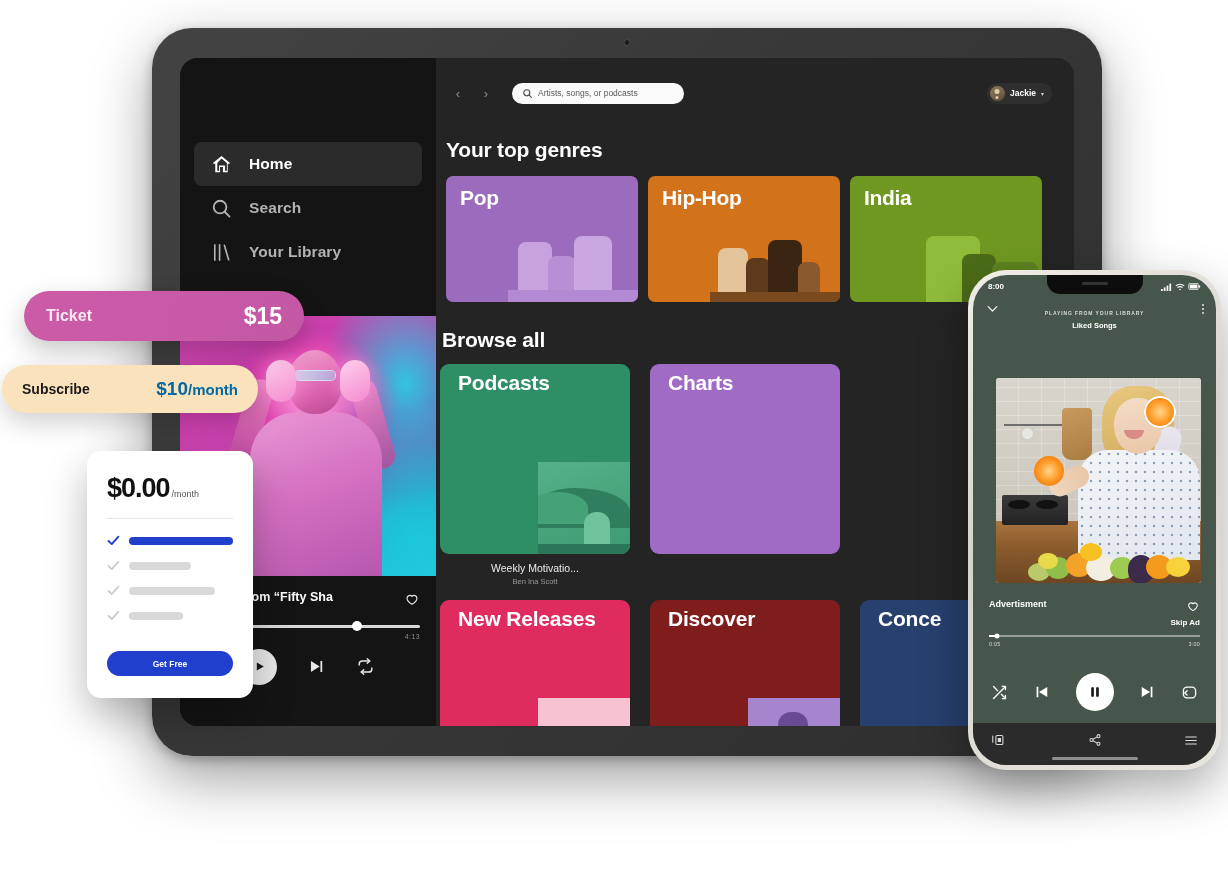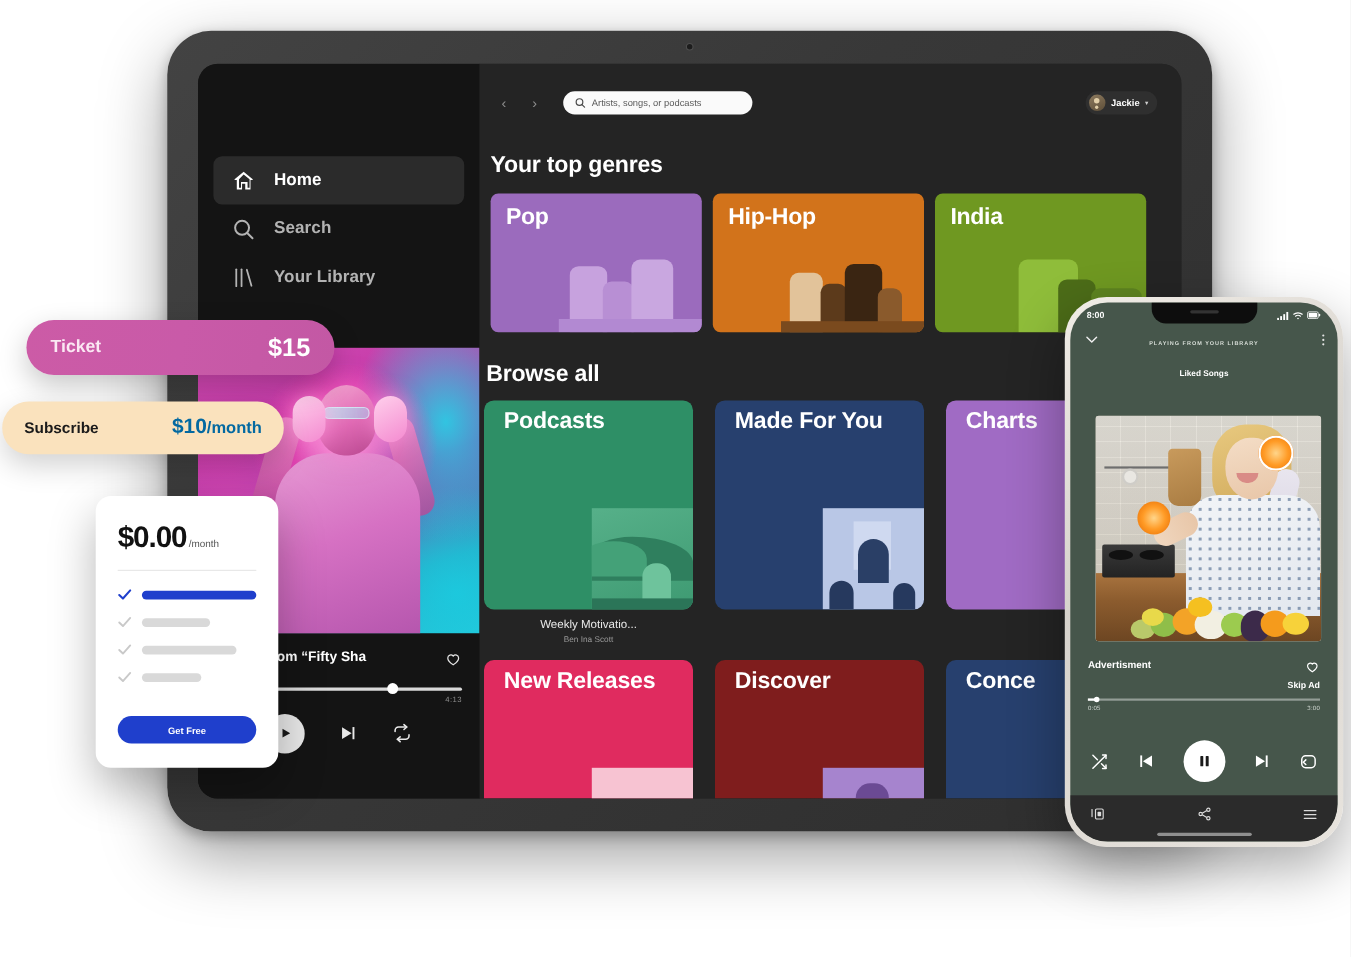--- a/index.html
+++ b/index.html
@@ -314,21 +314,21 @@
   .ph-icons svg { display: block; }
   .phone-head {
     position: absolute; top: 24px; left: 0; right: 0; height: 34px;
     display: flex; align-items: flex-start; padding: 2px 12px 0 12px; z-index: 11;
   }
   .ph-chev { width: 15px; cursor: pointer; }
   .ph-titles { flex: 1; text-align: center; }
   .ph-eyebrow {
     font-size: 5px; color: #d8ded8; letter-spacing: .9px; font-weight: 700;
   }
-  .ph-context { font-size: 7.5px; color: #fff; font-weight: 700; margin-top: 16px; }
+  .ph-context { font-size: 7.5px; color: #fff; font-weight: 700; margin-top: 2px; }
   .ph-kebab {
     width: 15px; display: flex; flex-direction: column; align-items: flex-end;
     gap: 2px; cursor: pointer; padding-top: 3px;
   }
   .ph-kebab i { width: 2px; height: 2px; border-radius: 50%; background: #e6e6e6; display:block;}
 
   .ad-img {
     position: absolute; left: 23px; top: 103px;
     width: 205px; height: 205px; border-radius: 3px; overflow: hidden;
     background: #c9c2b4;
@@ -615,31 +615,20 @@
                 <div style="position:absolute;left:46px;bottom:8px;width:26px;height:34px;background:#6ec39c;border-radius:12px 12px 0 0"></div>
                 <div style="position:absolute;left:0;bottom:0;width:92px;height:10px;background:#2b7558"></div>
               </div>
             </div>
             <div class="bcaption">
               <div class="b-title">Weekly Motivatio...</div>
               <div class="b-sub">Ben Ina Scott</div>
             </div>
           </div>
 
-          <div class="bcard-wrap">
-            <div class="bcard" style="background:#27406e">
-              <span class="b-label">Made For You</span>
-              <div class="b-thumb" style="background:#b9c7e6">
-                <div style="position:absolute;left:28px;top:12px;width:34px;height:44px;background:#cfd9f0"></div>
-                <div style="position:absolute;left:32px;top:28px;width:28px;height:40px;background:#2a3f66;border-radius:14px 14px 0 0"></div>
-                <div style="position:absolute;left:6px;bottom:0;width:22px;height:26px;background:#26395e;border-radius:11px 11px 0 0"></div>
-                <div style="position:absolute;right:8px;bottom:0;width:20px;height:24px;background:#26395e;border-radius:10px 10px 0 0"></div>
-              </div>
-            </div>
-          </div>
 
           <div class="bcard-wrap">
             <div class="bcard" style="background:#a06bc4">
               <span class="b-label">Charts</span>
             </div>
           </div>
         </div>
 
         <div class="browse-grid2">
           <div class="bcard-wrap">

